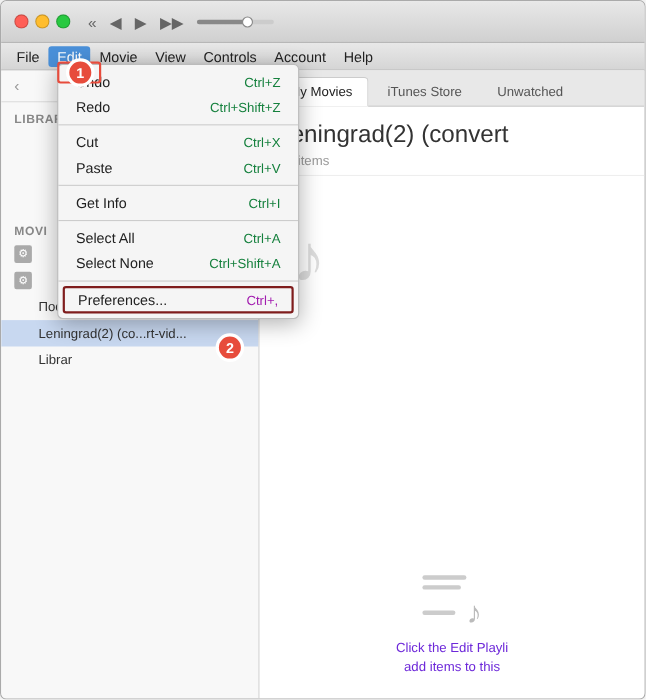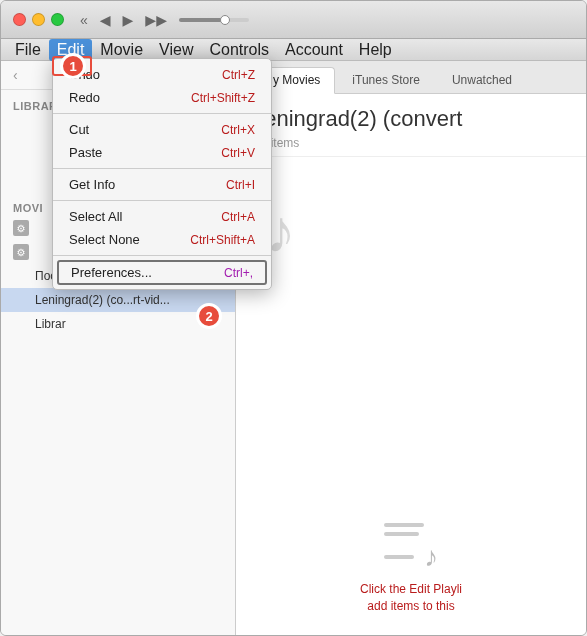--- a/index.html
+++ b/index.html
@@ -85,25 +85,25 @@
       margin-left: auto;
       font-size: 20px;
       color: #555;
     }
 
     
     .menu-bar {
       background: linear-gradient(to bottom, #e8e8e8, #d5d5d5);
       height: 22px;
       display: flex;
-      align-items: flex-start;
-      padding: 0 6px;
+      align-items: center;
+      padding: 12px 6px;
       border-bottom: 1px solid #bbb;
       flex-shrink: 0;
-      font-size: 16px;
+      font-size: 13px;
       color: #222;
       gap: 0;
     }
     .menu-item {
       padding: 2px 8px;
       cursor: pointer;
       border-radius: 3px;
     }
     .menu-item.active {
       background: #4a90d9;
@@ -272,21 +272,21 @@
       border-radius: 2px;
     }
     .pl-note {
       font-size: 28px;
       color: #bbb;
       margin-left: 4px;
     }
 
     .click-hint {
       font-size: 12px;
-      color: #b91c1c;
+      color: #6d28d9;
       text-align: center;
       line-height: 1.4;
     }
 
     
     .dropdown-overlay {
       position: absolute;
       top: 0; left: 0; right: 0; bottom: 0;
       z-index: 100;
       pointer-events: none;
@@ -308,28 +308,28 @@
 
     .dropdown-item {
       display: flex;
       justify-content: space-between;
       align-items: center;
       padding: 4px 16px;
       cursor: pointer;
       color: #222;
     }
     .dropdown-item.preferences-item {
-      border: 2px solid #737373;
+      border: 2px solid #7f1d1d;
       border-radius: 3px;
       margin: 0 4px;
       padding: 3px 12px;
     }
 
     .shortcut {
-      color: #b91c1c;
+      color: #15803d;
       font-size: 12px;
     }
     .dropdown-item.preferences-item .shortcut {
       color: #a21caf;
     }
 
     .dropdown-separator {
       height: 1px;
       background: #ccc;
       margin: 4px 0;

